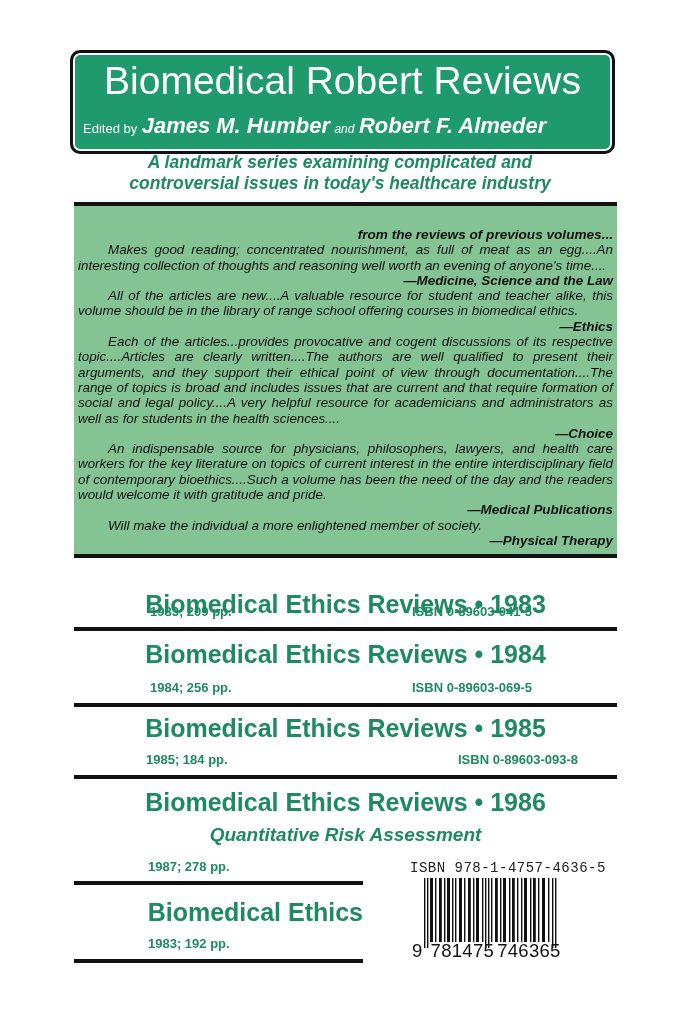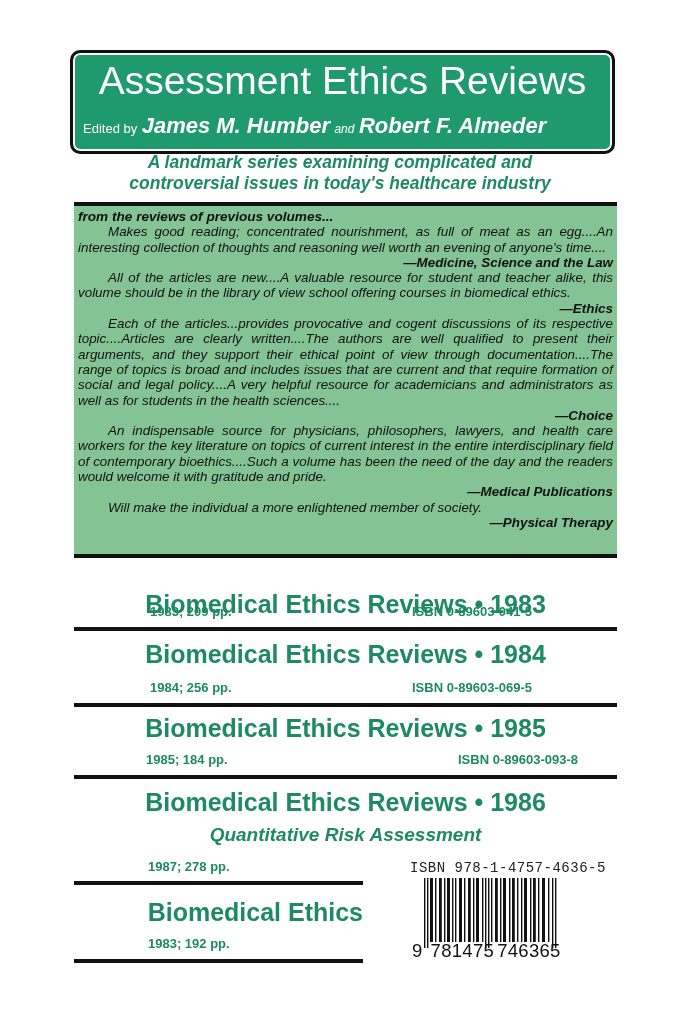--- a/index.html
+++ b/index.html
@@ -27,21 +27,21 @@
       position: absolute; left: 60px; width: 560px; top: 152px; text-align: center;
       color: #1e8a62; font-weight: bold; font-style: italic; font-size: 17.5px; line-height: 21px;
     }
     .rule { position: absolute; height: 4px; background: #111; }
     .reviews {
       position: absolute; left: 74px; top: 206px; width: 543px; height: 348px;
       background: #84c393;
       color: #111; font-style: italic; font-size: 13.4px; line-height: 15.3px;
       box-sizing: border-box; padding: 3px 4px 0 4px;
     }
-    .reviews .heading { text-align: left; font-weight: bold; font-size: 13.6px; }
+    .reviews .heading { text-align: right; font-weight: bold; font-size: 13.6px; margin-top: 18px; }
     .reviews .quote { text-align: justify; text-indent: 30px; }
     .reviews .source { text-align: right; font-weight: bold; }
     .vol-title {
       position: absolute; left: 74px; width: 543px; text-align: center;
       color: #1e8a62; font-weight: bold; font-size: 25px;
     }
     .vol-meta { position: absolute; color: #1e8a62; font-weight: bold; font-size: 13px; }
     .vol-sub {
       position: absolute; left: 74px; width: 543px; text-align: center;
       color: #1e8a62; font-weight: bold; font-style: italic; font-size: 19px;
@@ -55,40 +55,40 @@
     .isbn-digits {
       position: absolute; left: 32px; top: 80px; font-size: 18.5px; color: #111;
       font-family: "Liberation Sans", sans-serif; letter-spacing: 0.3px; background: transparent;
     }
     .isbn-digits .gap { display: inline-block; width: 8px; }
   </style>
 </head>
 <body>
 
 <div class="sign">
-  <div class="sign-title">Assessment Ethics Reviews</div>
+  <div class="sign-title">Biomedical Robert Reviews</div>
   <div class="sign-editors">
     <span class="small">Edited by</span>
     <span class="big">James M. Humber</span>
     <span class="and">and</span>
     <span class="big">Robert F. Almeder</span>
   </div>
 </div>
 
 <div class="tagline">
   <div>A landmark series examining complicated and</div>
   <div>controversial issues in today's healthcare industry</div>
 </div>
 
 <div class="rule" style="left:74px; top:202px; width:543px;"></div>
 <div class="reviews">
   <div class="heading">from the reviews of previous volumes...</div>
   <div class="quote">Makes good reading; concentrated nourishment, as full of meat as an egg....An interesting collection of thoughts and reasoning well worth an evening of anyone's time....</div>
   <div class="source">—Medicine, Science and the Law</div>
-  <div class="quote">All of the articles are new....A valuable resource for student and teacher alike, this volume should be in the library of view school offering courses in biomedical ethics.</div>
+  <div class="quote">All of the articles are new....A valuable resource for student and teacher alike, this volume should be in the library of range school offering courses in biomedical ethics.</div>
   <div class="source">—Ethics</div>
   <div class="quote">Each of the articles...provides provocative and cogent discussions of its respective topic....Articles are clearly written....The authors are well qualified to present their arguments, and they support their ethical point of view through documentation....The range of topics is broad and includes issues that are current and that require formation of social and legal policy....A very helpful resource for academicians and administrators as well as for students in the health sciences....</div>
   <div class="source">—Choice</div>
   <div class="quote">An indispensable source for physicians, philosophers, lawyers, and health care workers for the key literature on topics of current interest in the entire interdisciplinary field of contemporary bioethics....Such a volume has been the need of the day and the readers would welcome it with gratitude and pride.</div>
   <div class="source">—Medical Publications</div>
   <div class="quote">Will make the individual a more enlightened member of society.</div>
   <div class="source">—Physical Therapy</div>
 </div>
 <div class="rule" style="left:74px; top:554px; width:543px;"></div>
 

